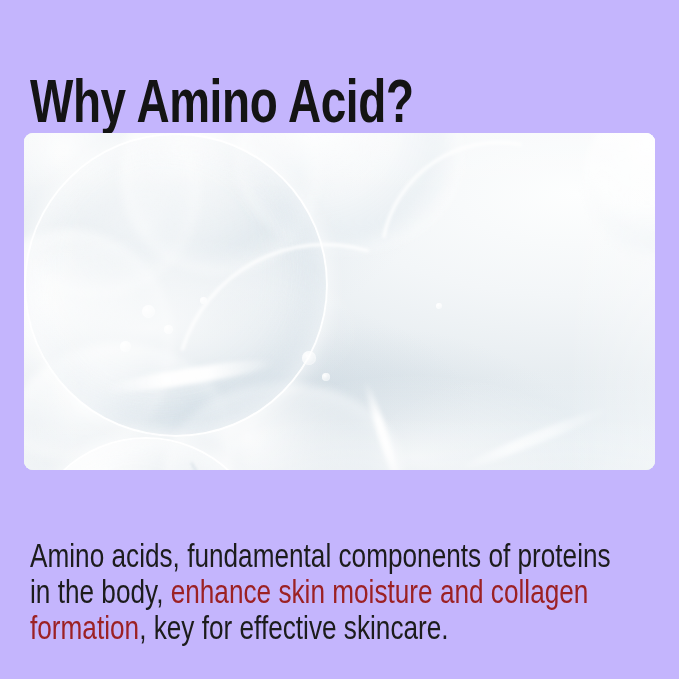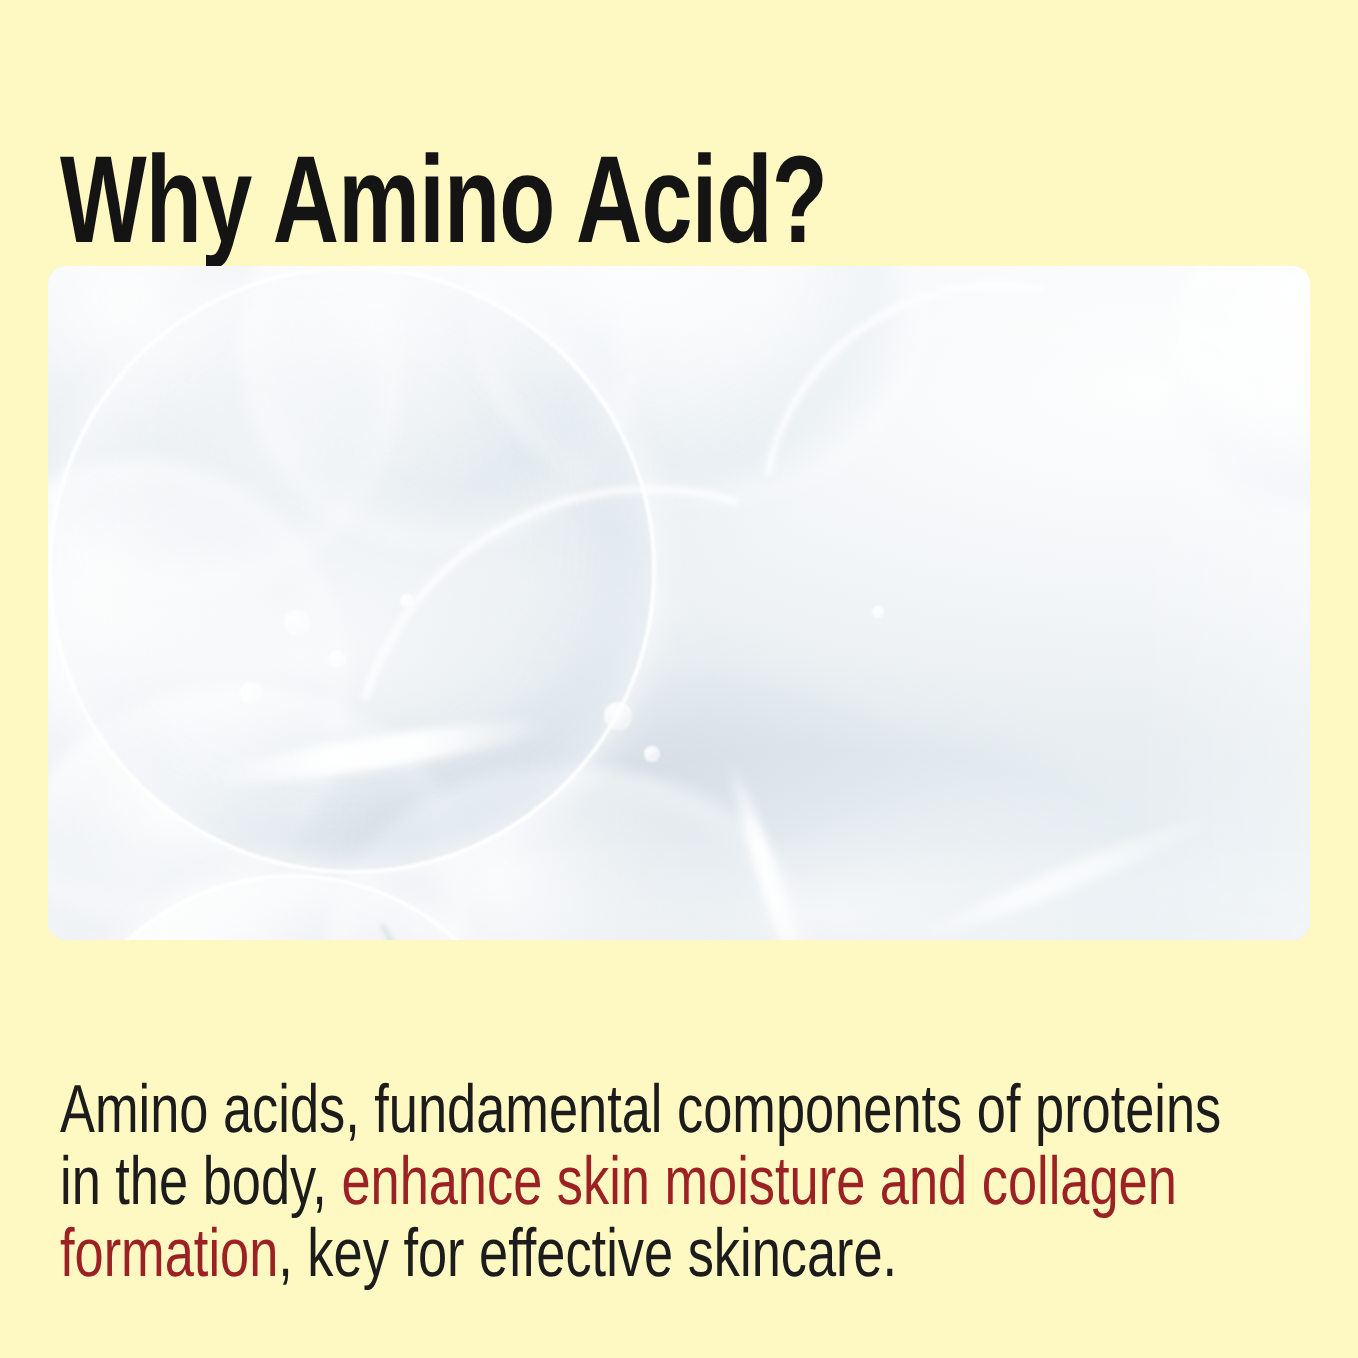--- a/index.html
+++ b/index.html
@@ -10,21 +10,21 @@
     width: 679px;
     height: 679px;
     background: #f7f7f7;
     font-family: "Liberation Sans", sans-serif;
     overflow: hidden;
   }
   .page {
     position: relative;
     width: 679px;
     height: 679px;
-    background: #fef9c3;
+    background: #c4b5fd;
     box-sizing: border-box;
   }
 
   
   .page-title {
     position: absolute;
     left: 30px;
     top: 26px;
     font-family: "Liberation Sans Narrow", "Liberation Sans", sans-serif;
     font-size: 62px;

